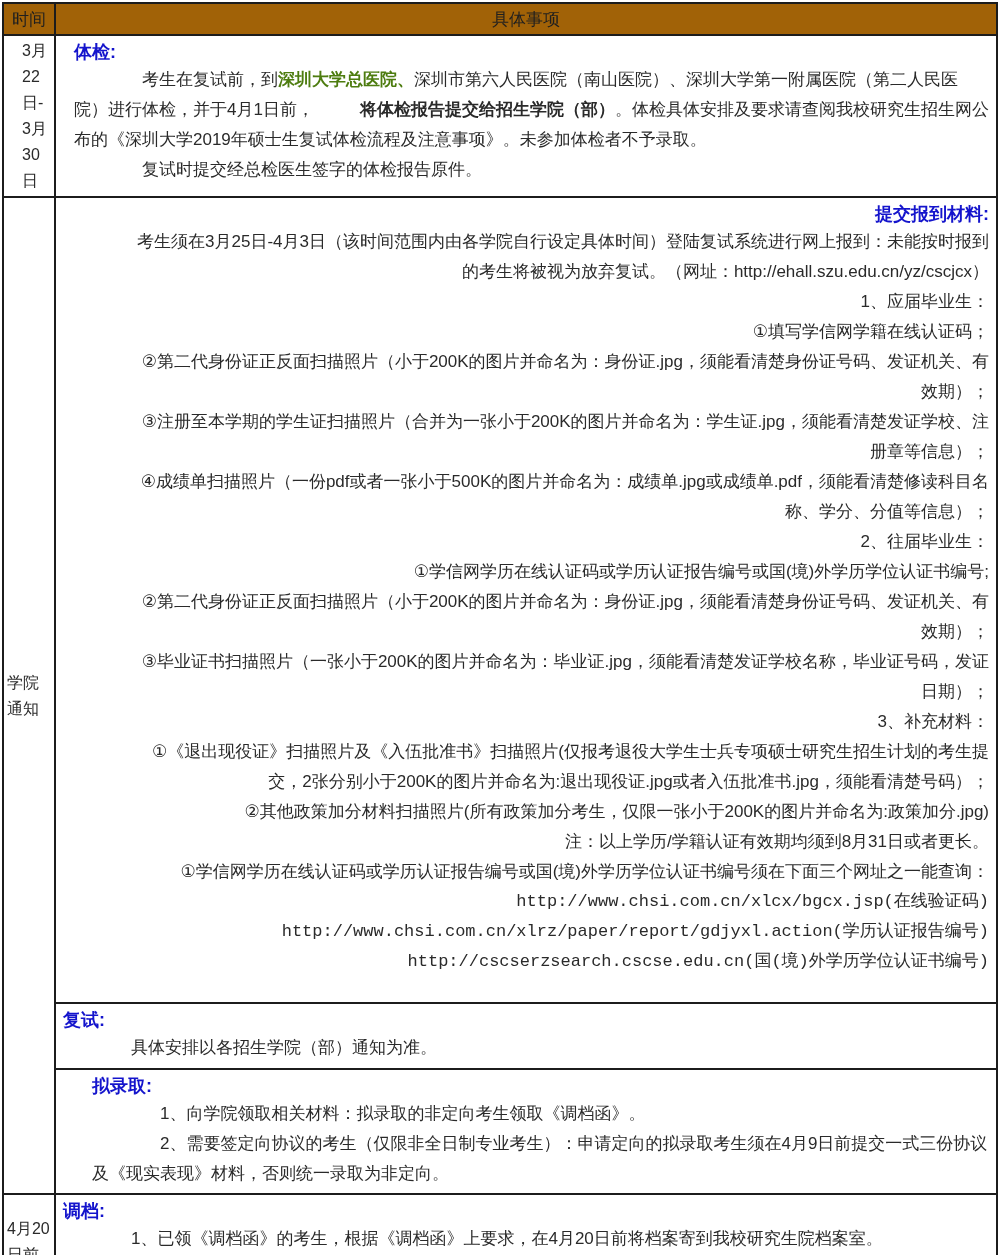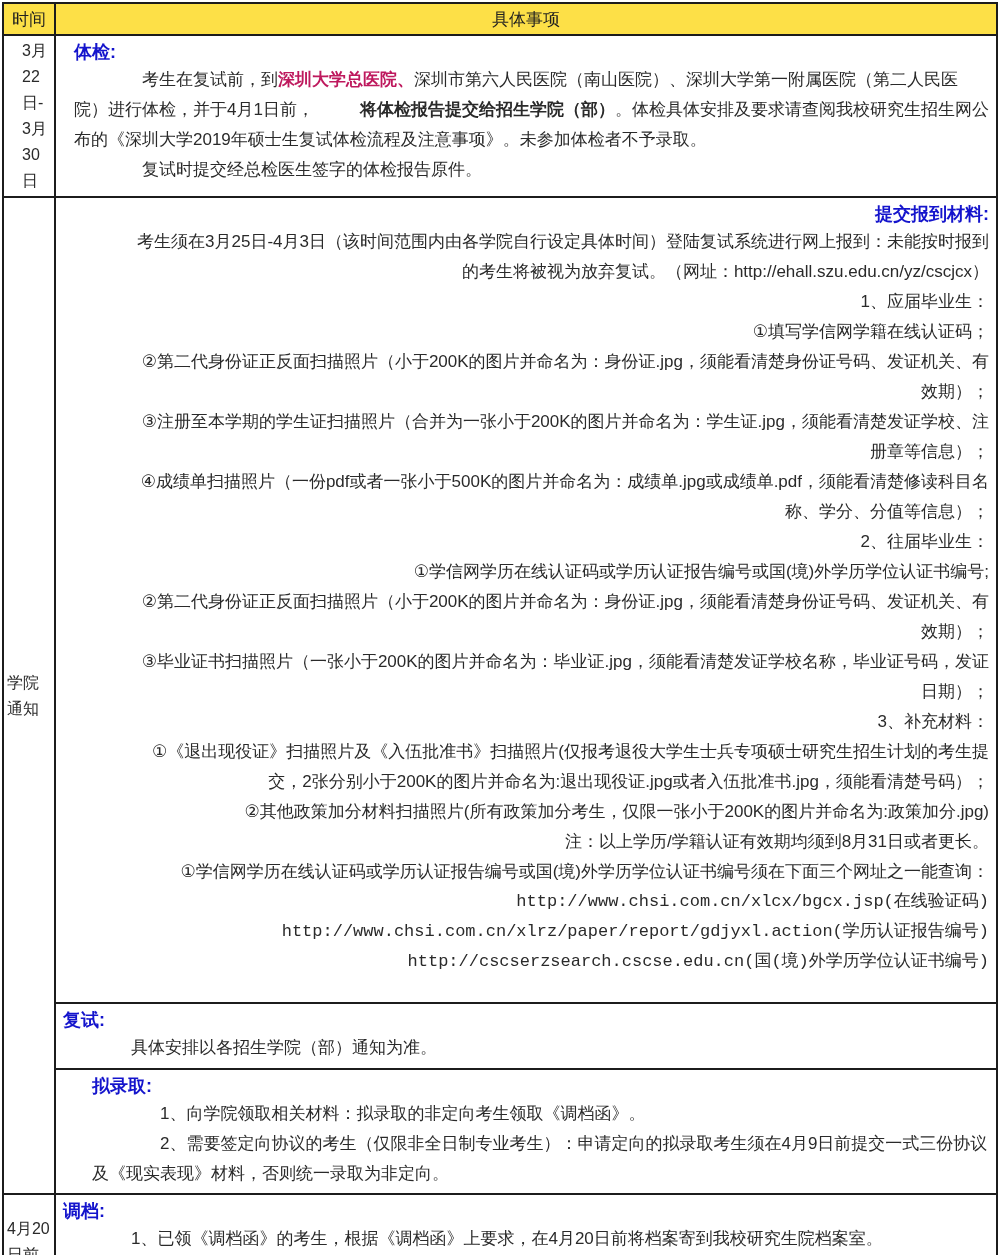--- a/index.html
+++ b/index.html
@@ -1,27 +1,27 @@
 <!DOCTYPE html>
 <html><head>
 <meta charset="utf-8">
 <style>
   html,body{margin:0;padding:0;background:#ffffff;}
   body{width:1000px;font-family:"Liberation Sans","DejaVu Sans",sans-serif;color:#2a2a2a;}
   .wrap{padding:2px;}
   table.schedule{border-collapse:collapse;width:996px;table-layout:fixed;}
   col.col-time{width:52px;}
   th,td{border:2px solid #1c1c1c;}
-  th.hdr{background:#fde047;font-weight:normal;font-size:17px;height:28px;padding:1px;text-align:center;color:#1f1f1f;}
+  th.hdr{background:#a16207;font-weight:normal;font-size:17px;height:28px;padding:1px;text-align:center;color:#1f1f1f;}
   td.time{font-size:16px;line-height:26px;padding:2px 3px;vertical-align:middle;word-break:break-all;text-align:left;}
   td.detail{padding:2px 7px 4px 7px;vertical-align:top;font-size:17px;}
   .sec{margin:3px 0 2px 0;color:#1414cc;font-size:18px;font-weight:bold;line-height:22px;}
   p.para{margin:0;line-height:30px;word-break:break-all;}
   p.ind{text-indent:68px;}
-  .red{color:#be185d;font-weight:bold;}
+  .red{color:#4d7c0f;font-weight:bold;}
   .b{font-weight:bold;margin-left:46px;}
   .gap-sm{margin-top:22px;}
   .gap-md{margin-top:26px;}
   p.url{font-family:"Liberation Mono","DejaVu Sans Mono",monospace;font-size:17px;}
   tr.r-head{height:30px;}
   tr.r-checkup td{height:150px;padding-left:18px;}
   td.h-submit{height:798px;text-align:right;}
   td.h-retest{height:58px;margin-left:41px;}
   td.h-admit{height:114px;padding-left:36px;}
   tr.r-archive td{height:86px;}

